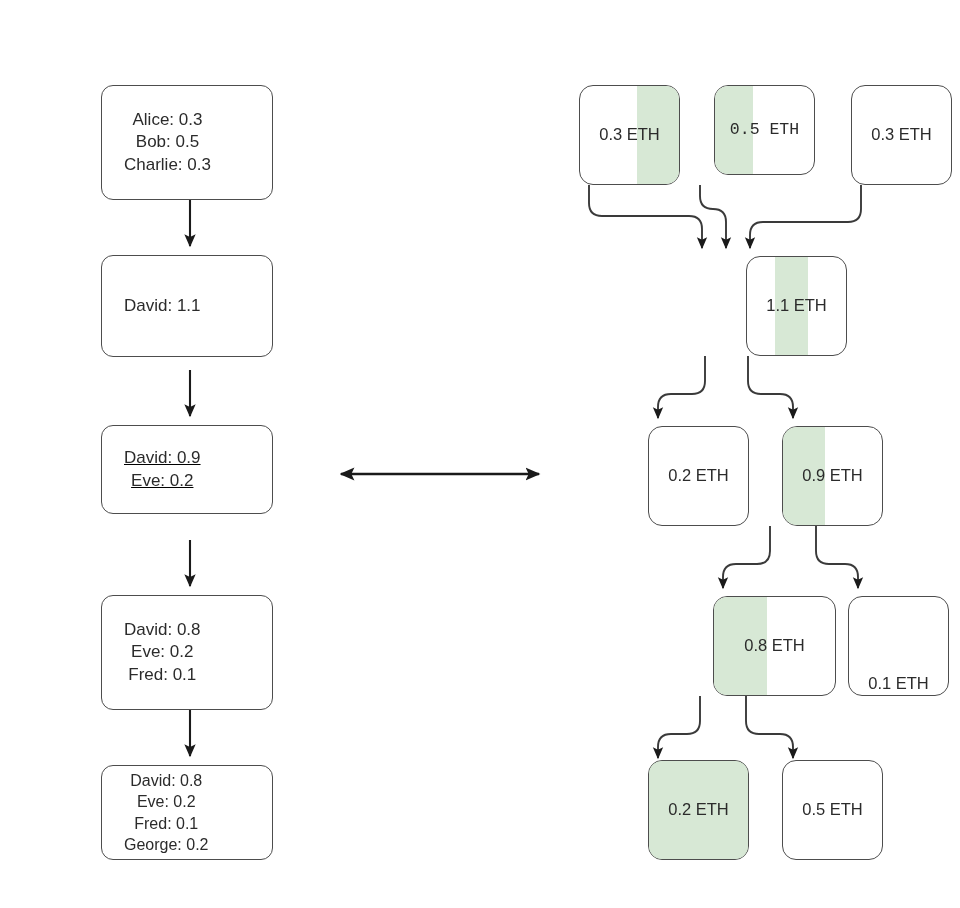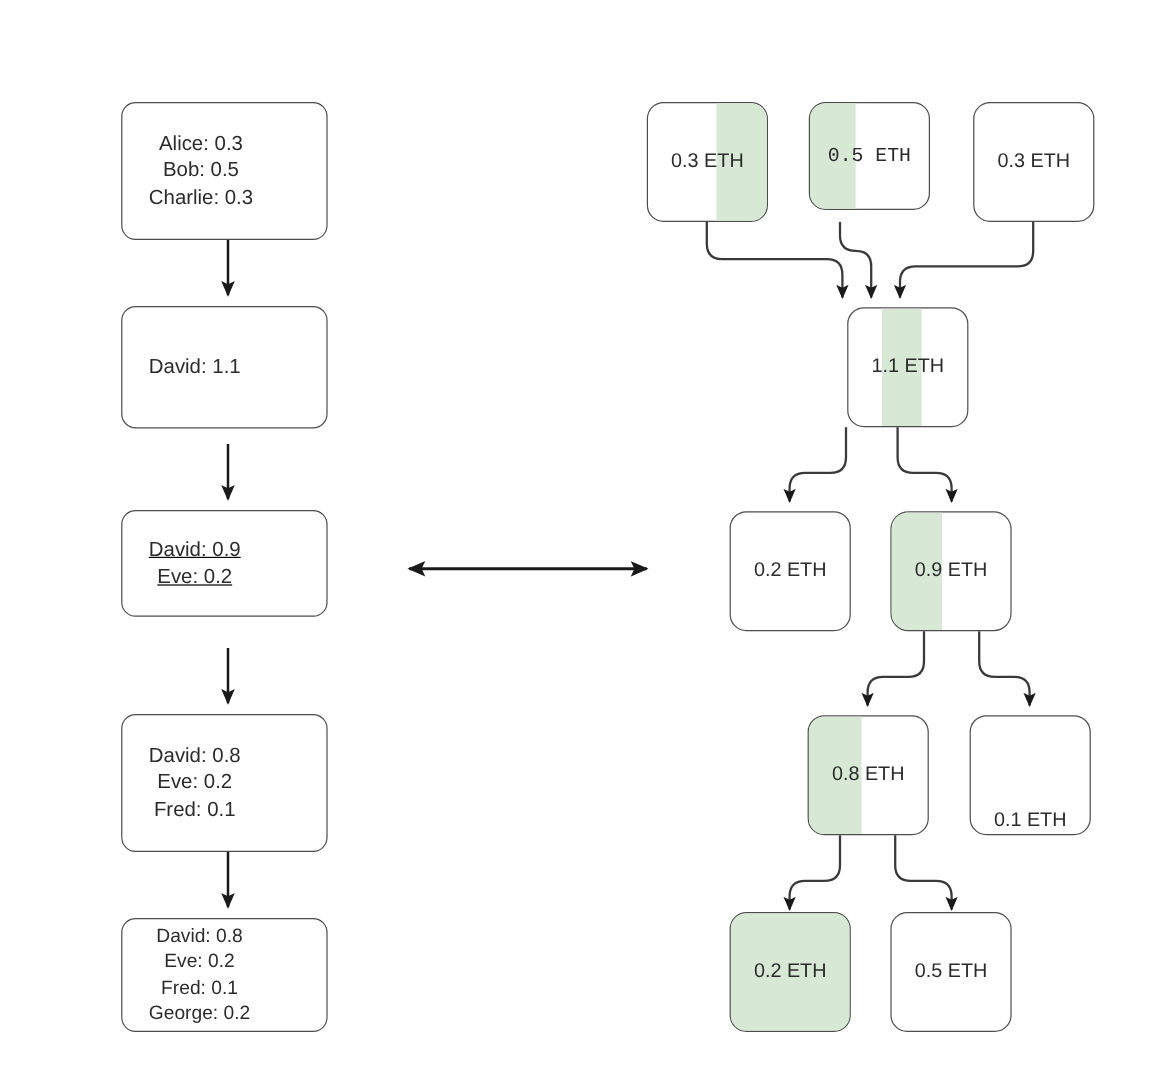--- a/index.html
+++ b/index.html
@@ -61,20 +61,21 @@
     font-size: 17px;
     padding-left: 22px;
     text-align: center;
   }
   
   .node.utxo {
     display: flex;
     align-items: center;
     justify-content: center;
     border-radius: 14px;
+    margin-left: 40px;
   }
   .node.utxo .label {
     font-size: 16.5px;
     text-align: center;
   }
 </style>
 </head>
 <body>
 
 <div id="canvas">
@@ -169,21 +170,21 @@
 
   <div class="node utxo" style="left:608px; top:426px; width:101px; height:100px;">
     <span class="label">0.2 ETH</span>
   </div>
 
   <div class="node utxo" style="left:742px; top:426px; width:101px; height:100px;border-radius:15px;">
     <span class="fillband" style="left:0; right:58%;"></span>
     <span class="label">0.9 ETH</span>
   </div>
 
-  <div class="node utxo" style="left:673px; top:596px; width:101px; height:100px;">
+  <div class="node utxo" style="left:673px; top:596px; width:123px; height:100px;">
     <span class="fillband" style="left:0; right:56%;"></span>
     <span class="label">0.8 ETH</span>
   </div>
 
   <div class="node utxo" style="left:808px; top:596px; width:101px; height:100px;align-items:flex-end;">
     <span class="label">0.1 ETH</span>
   </div>
 
   <div class="node utxo" style="left:608px; top:760px; width:101px; height:100px; background:#d7e8d5;">
     <span class="fillband" style="left:0; right:0;"></span>

